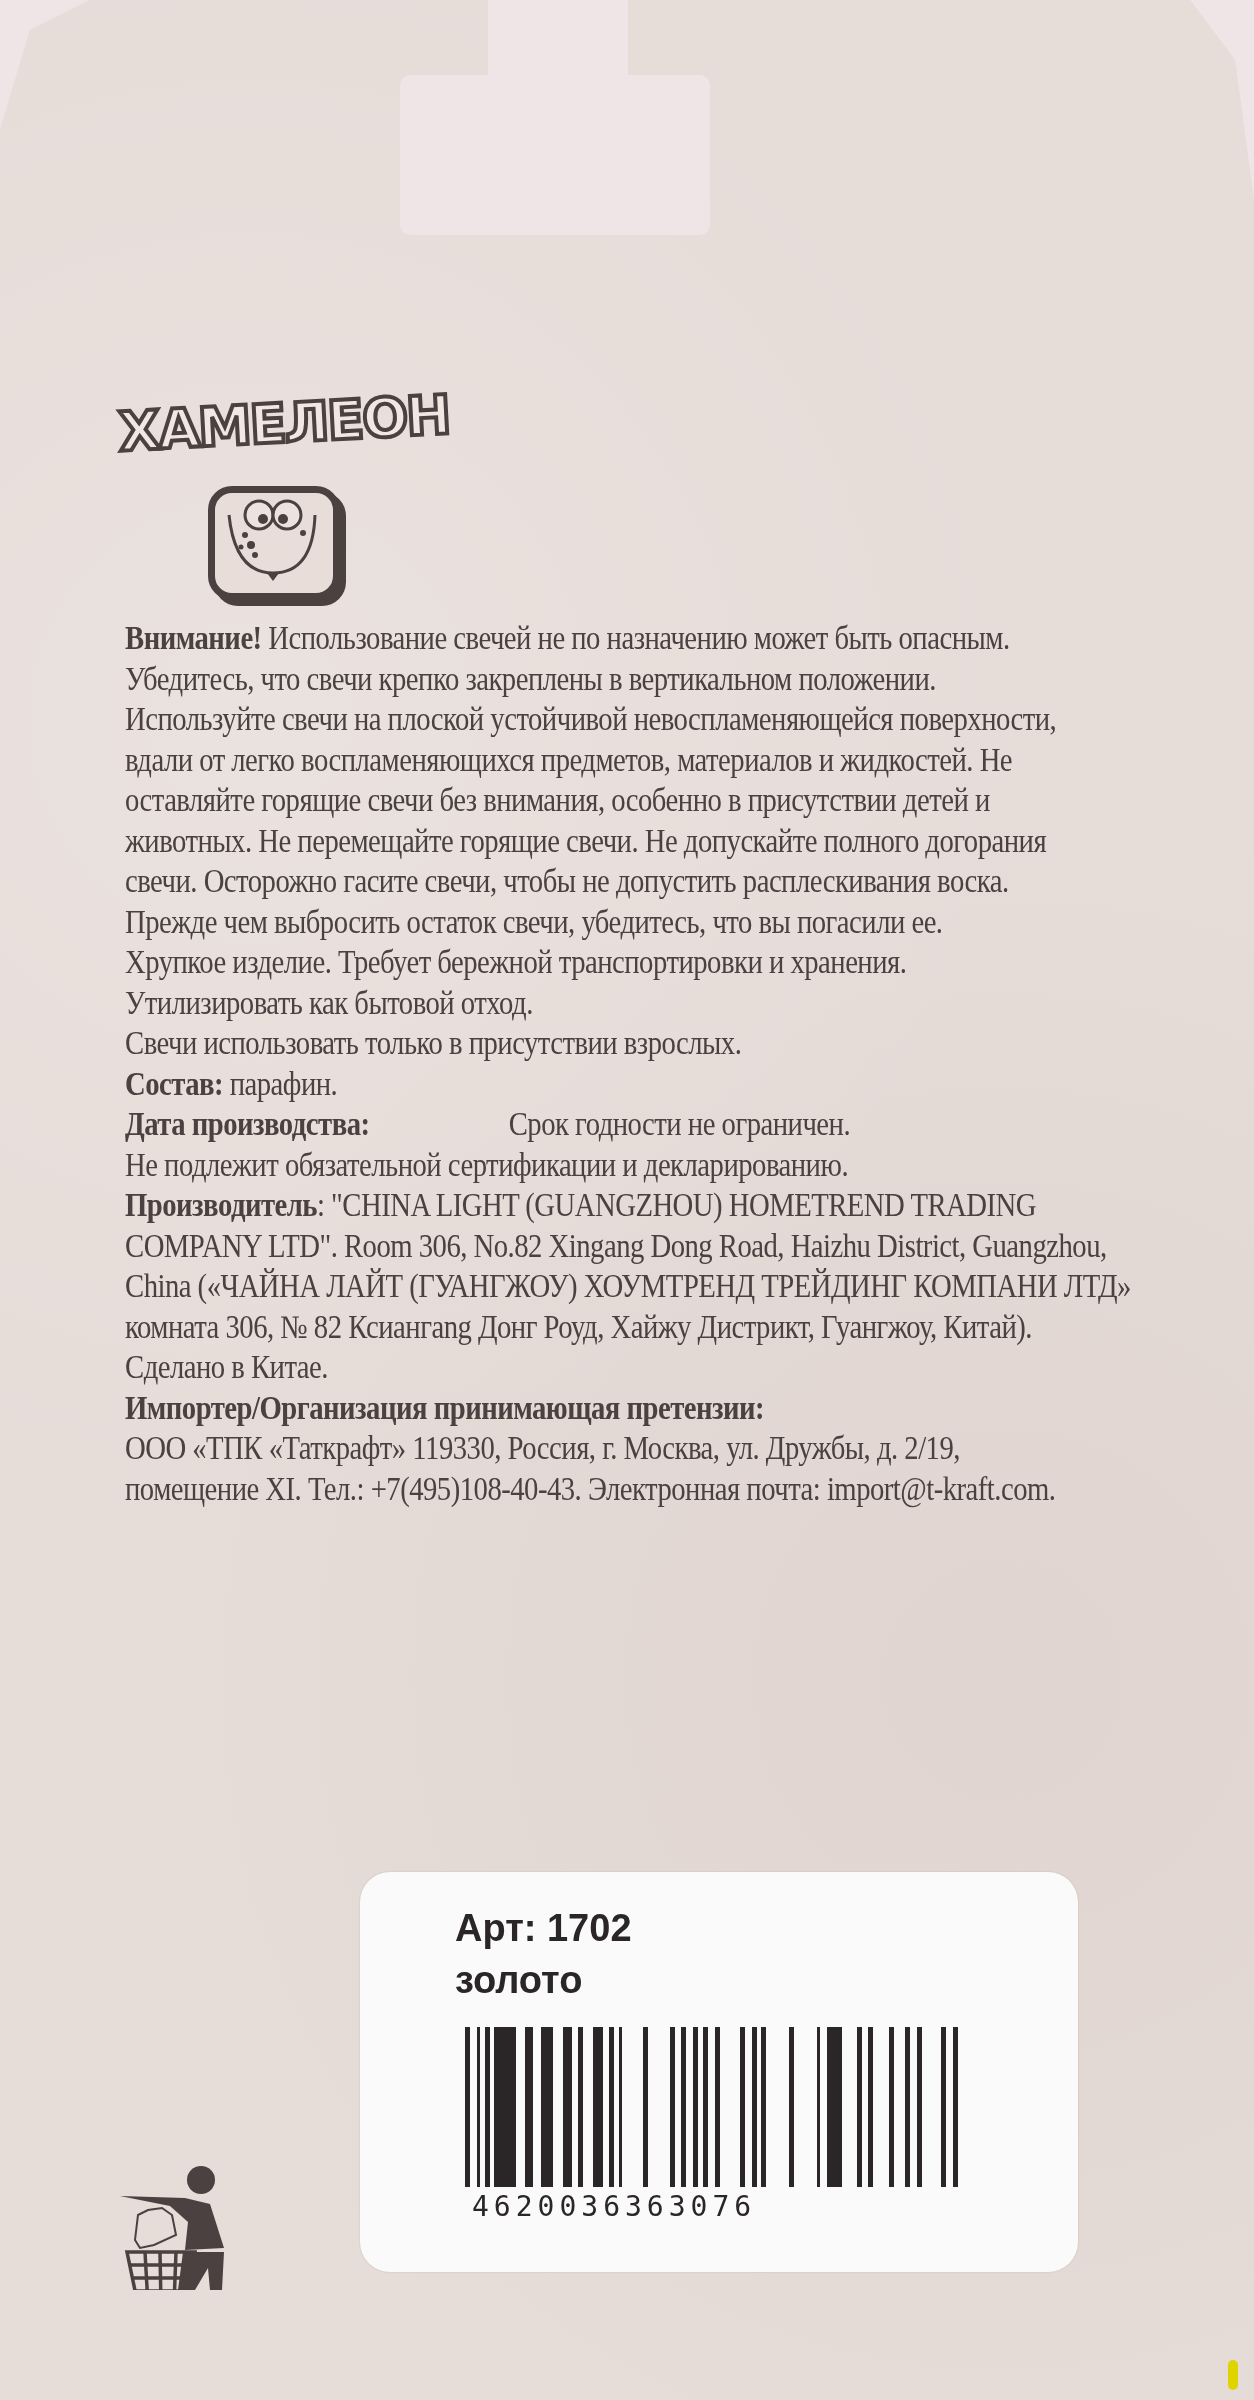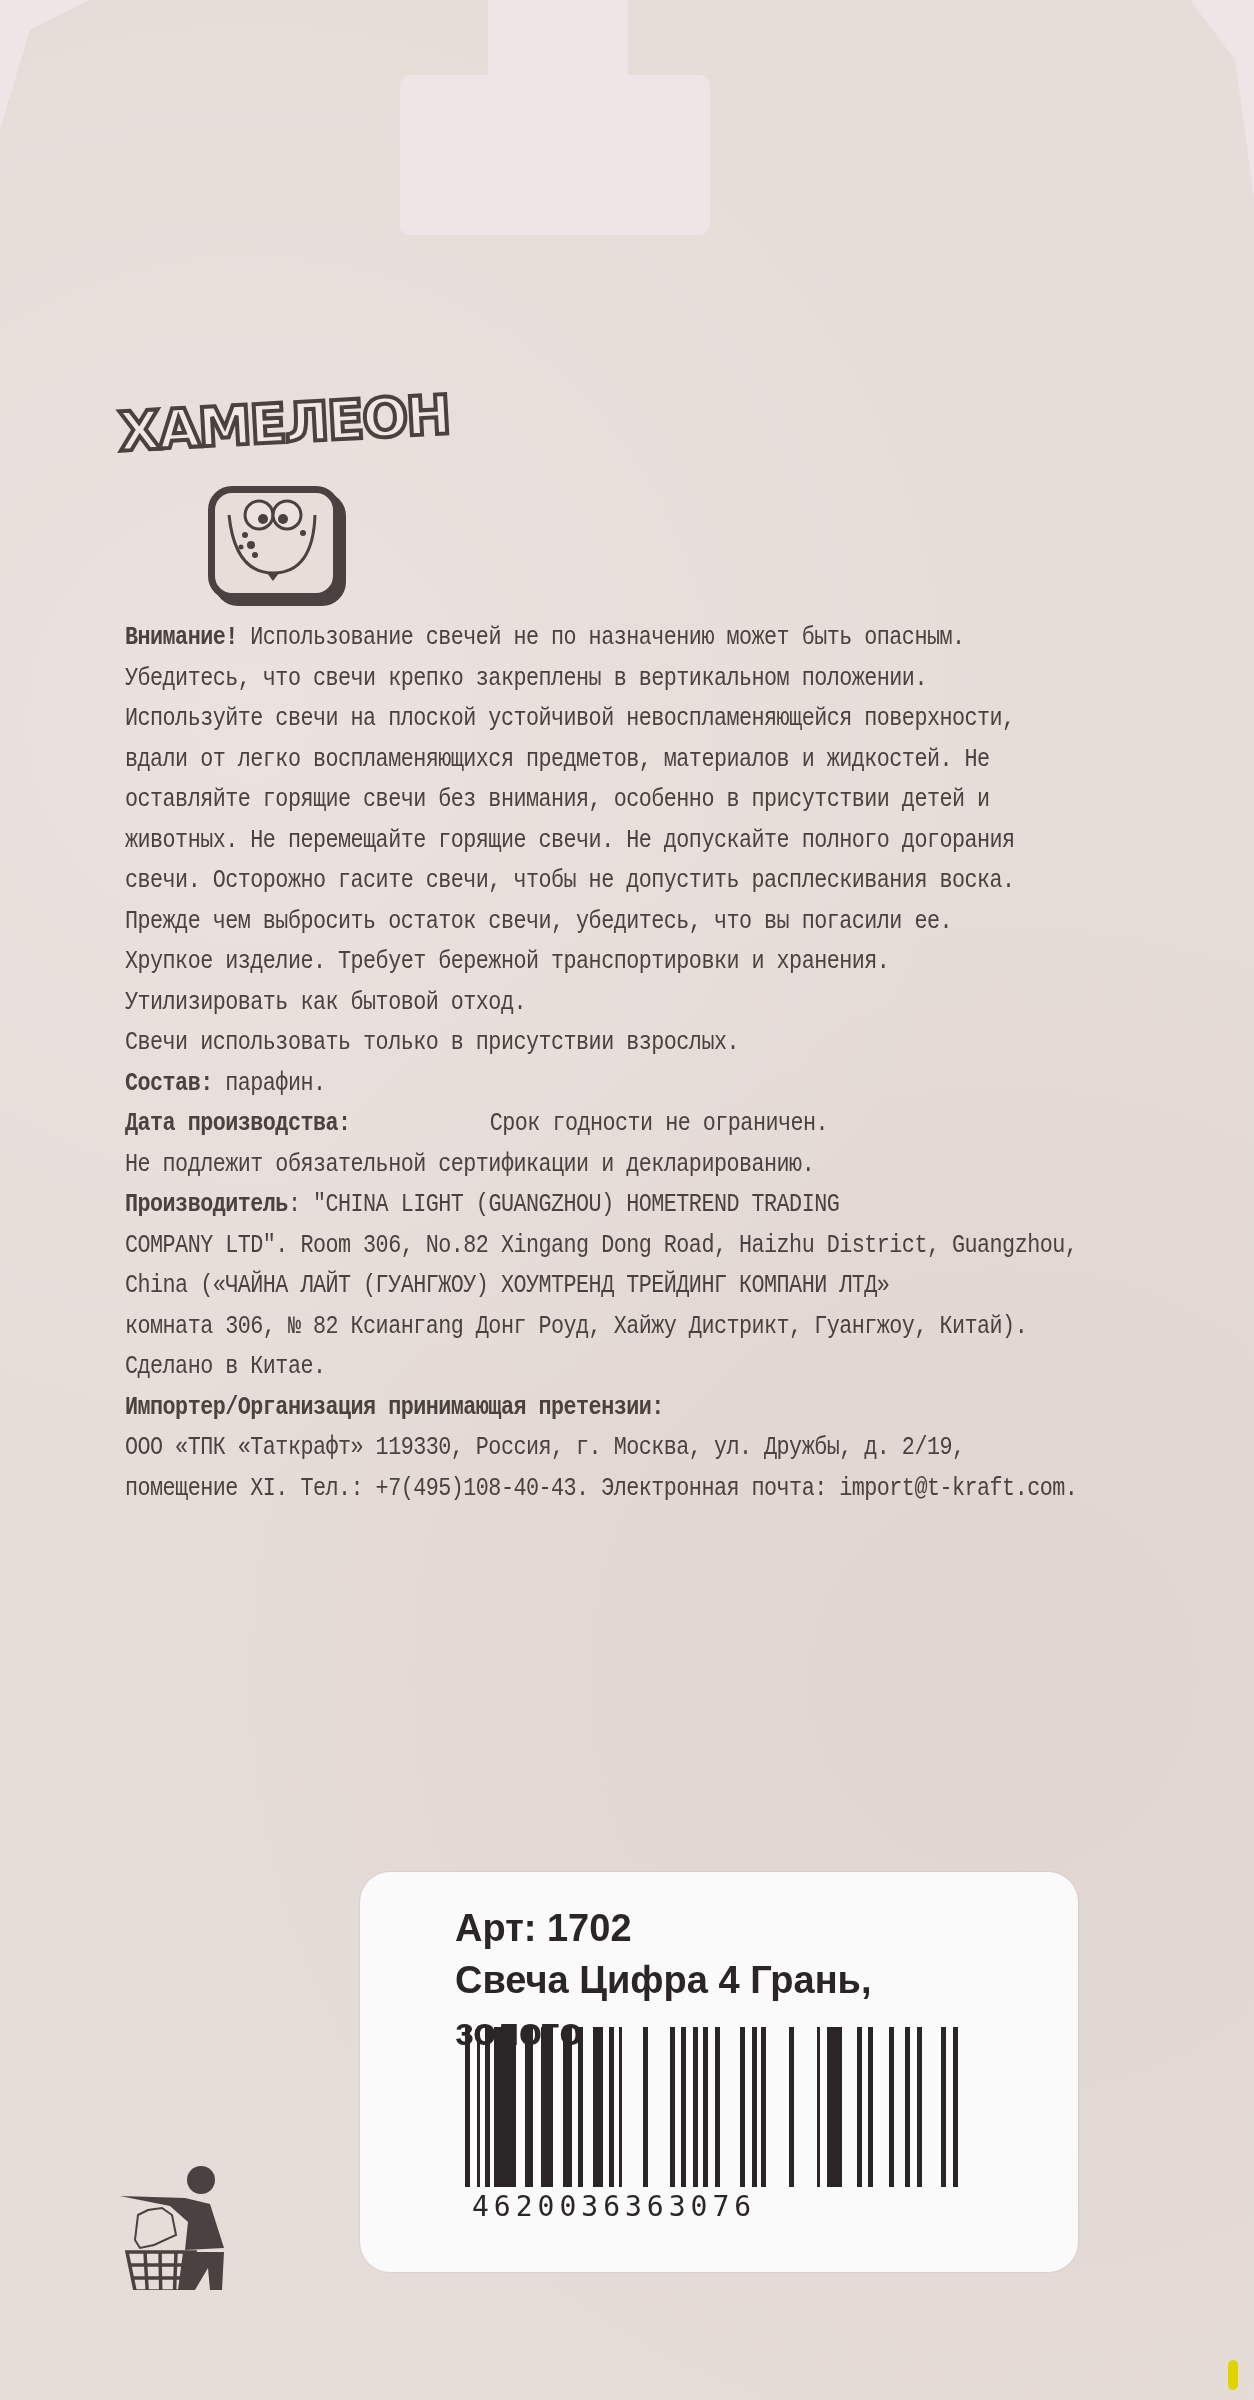--- a/index.html
+++ b/index.html
@@ -75,22 +75,22 @@
       border-radius: 24px;
       background: #e8ddd8;
       box-shadow: 6px 6px 0 #4a4140;
     }
     .text-block {
       position: absolute;
       left: 125px;
       top: 618px;
       width: 1080px;
       color: #4a4140;
-      font-family: Liberation Mono, monospace;
-      font-size: 25px;
+      font-family: Liberation Serif, serif;
+      font-size: 33px;
       line-height: 40.5px;
       letter-spacing: -0.6px;
     }
     .text-block .line {
       white-space: nowrap;
       display: block;
       transform-origin: left center;
       transform: scaleX(0.87);
     }
     .text-block b {
@@ -207,21 +207,20 @@
     <span class="line">Сделано в Китае.</span>
 
     <span class="line"><b>Импортер/Организация принимающая претензии:</b></span>
     <span class="line">ООО «ТПК «Таткрафт» 119330, Россия, г. Москва, ул. Дружбы, д. 2/19,</span>
     <span class="line">помещение XI. Тел.: +7(495)108-40-43. Электронная почта: import@t-kraft.com.</span>
   </div>
 
   <div class="label">
     <div class="label-text">
       <div>Арт: 1702</div>
-      <div>Свеча Цифра 4 Грань,</div>
       <div>золото</div>
     </div>
     <div class="barcode">
       <svg width="560" height="170" viewBox="0 0 560 170">
         <g fill="#2a2526">
           <rect x="0" y="5" width="5" height="160"></rect>
           <rect x="12" y="5" width="3" height="160"></rect>
           <rect x="20" y="5" width="5" height="160"></rect>
           <rect x="29" y="5" width="22" height="160"></rect>
           <rect x="60" y="5" width="8" height="160"></rect>

